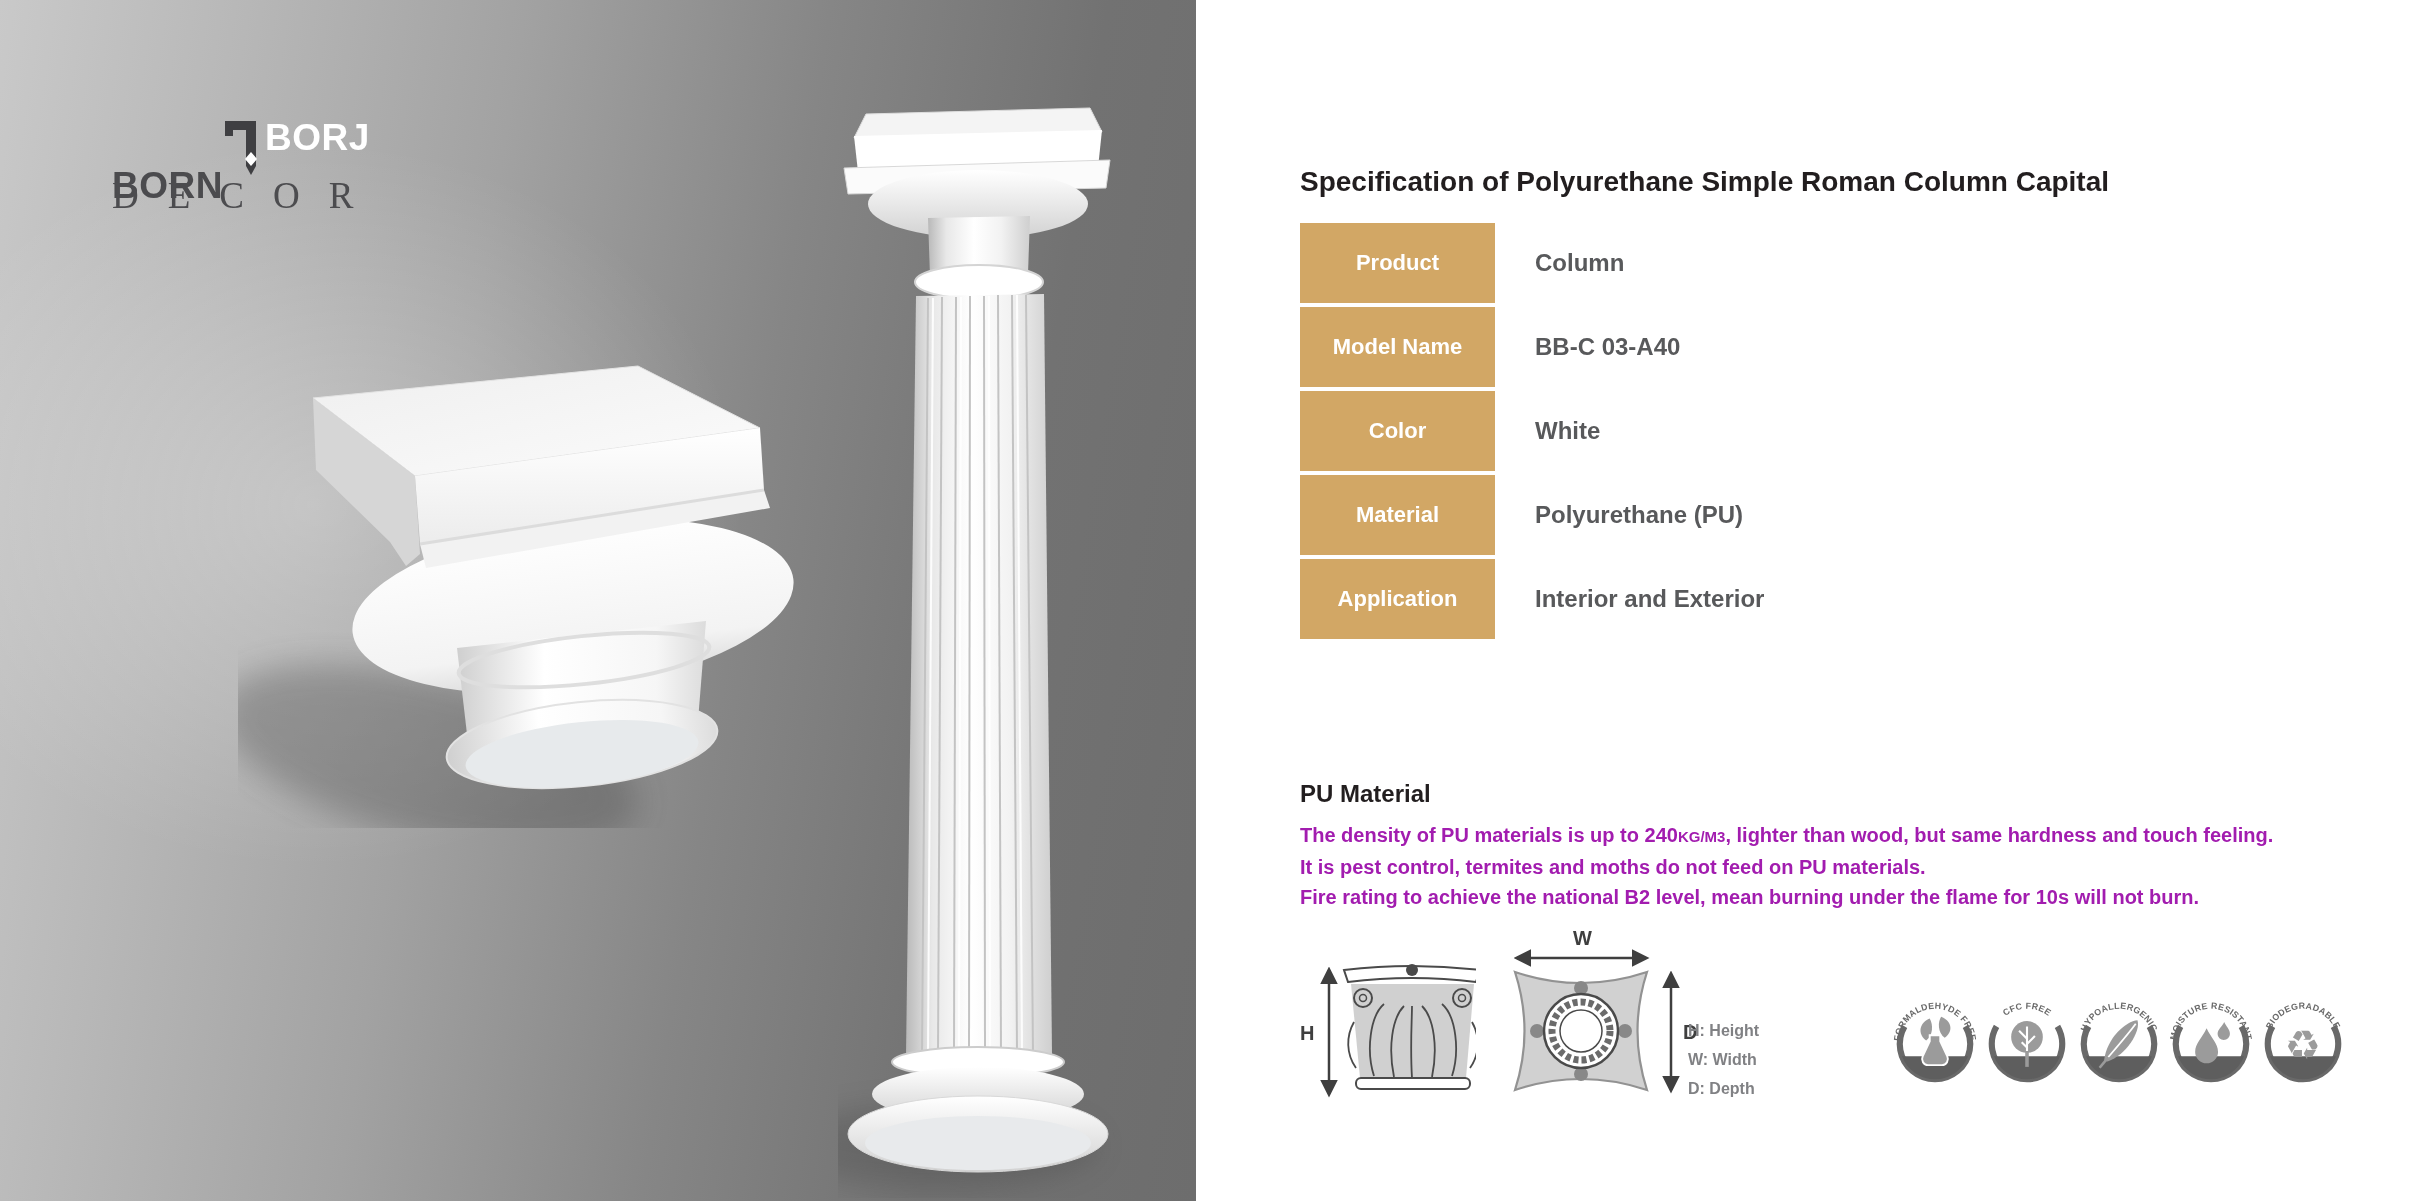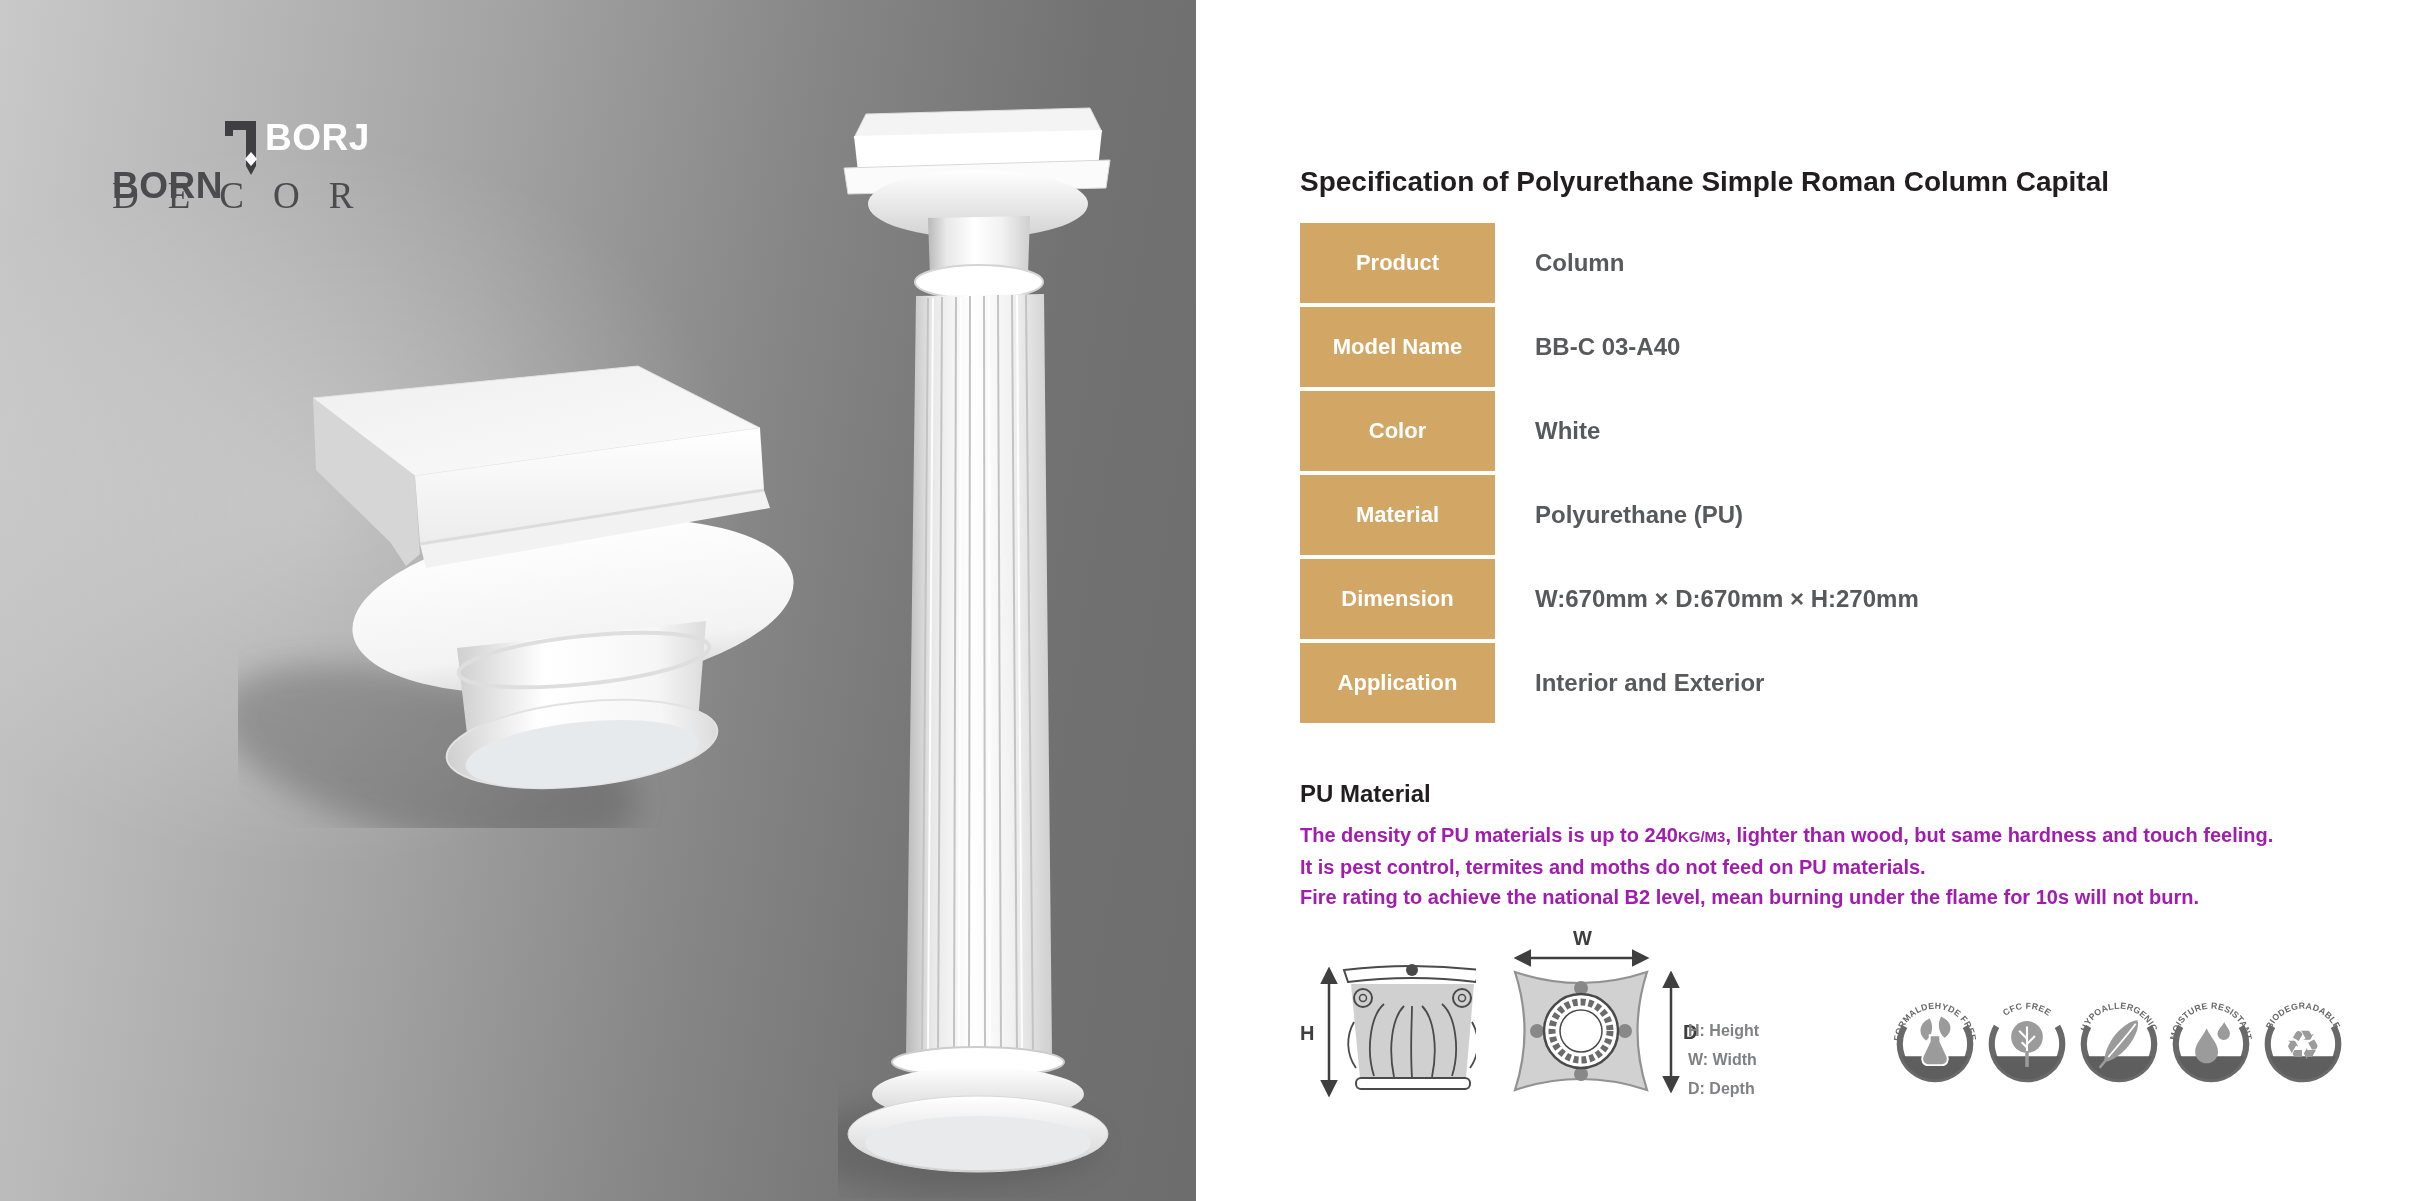--- a/index.html
+++ b/index.html
@@ -175,24 +175,20 @@
       <div class="spec-label">Model Name</div>
       <div class="spec-value">BB-C 03-A40</div>
     </div>
     <div class="spec-row">
       <div class="spec-label">Color</div>
       <div class="spec-value">White</div>
     </div>
     <div class="spec-row">
       <div class="spec-label">Material</div>
       <div class="spec-value">Polyurethane (PU)</div>
-    </div>
-    <div class="spec-row">
-      <div class="spec-label">Dimension</div>
-      <div class="spec-value">W:670mm × D:670mm × H:270mm</div>
     </div>
     <div class="spec-row">
       <div class="spec-label">Application</div>
       <div class="spec-value">Interior and Exterior</div>
     </div>
   </div>
 
   <div id="pu-section">
     <div id="pu-heading">PU Material</div>
     <div id="pu-body">

